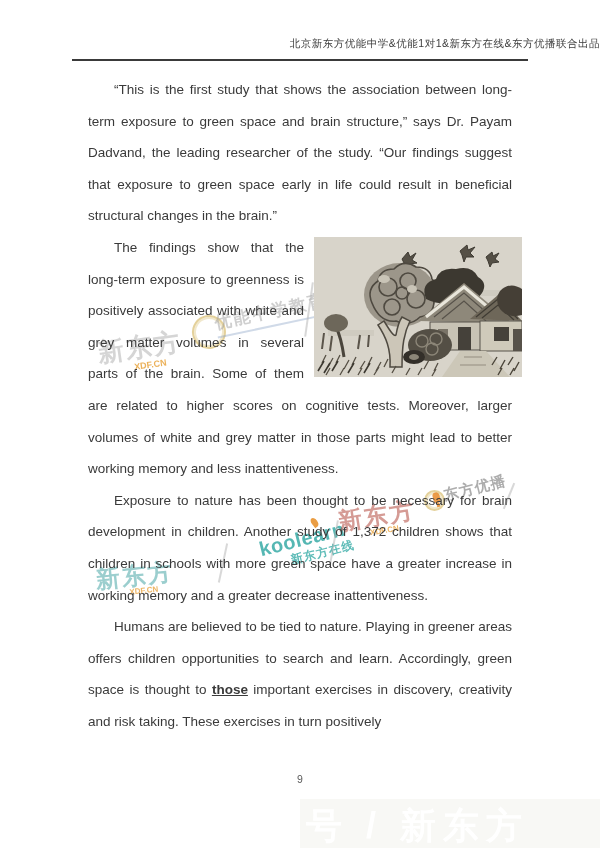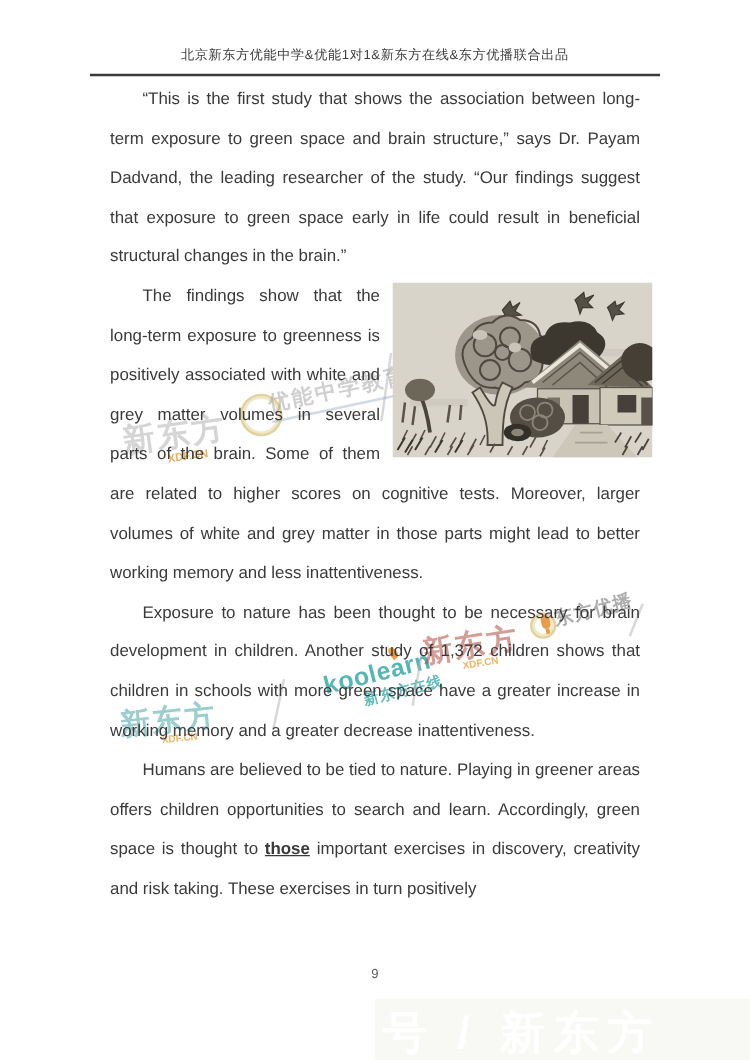--- a/index.html
+++ b/index.html
@@ -4,28 +4,28 @@
 <style>
   html,body{margin:0;padding:0;}
   body{
     width:600px;height:848px;position:relative;background:#ffffff;
     font-family:"Liberation Sans", sans-serif;overflow:hidden;
   }
   .page{position:absolute;inset:0;background:#fff;}
 
   
   .header-text{
-    position:absolute;top:37px;left:0;width:100%;text-align:center;
+    position:absolute;top:37px;left:0;width:100%;text-align:right;
     font-size:10.5px;color:#3c3c3c;letter-spacing:.5px;
   }
   .header-rule{position:absolute;top:59px;left:72px;right:72px;height:2px;background:#3a3a3a;}
 
   
   .content{
-    position:absolute;left:88px;right:88px;top:63px;
+    position:absolute;left:88px;right:88px;top:74px;
     font-size:13.5px;line-height:31.6px;color:#3a3a3a;
     text-align:justify;
   }
   .para{margin:0;text-indent:26px;}
   .kw{font-weight:bold;text-decoration:underline;}
 
   .illustration-wrap{
     float:right;width:208px;height:140px;margin:5px -10px 12px 10px;
   }
   .illustration-wrap svg{display:block;width:208px;height:140px;}

